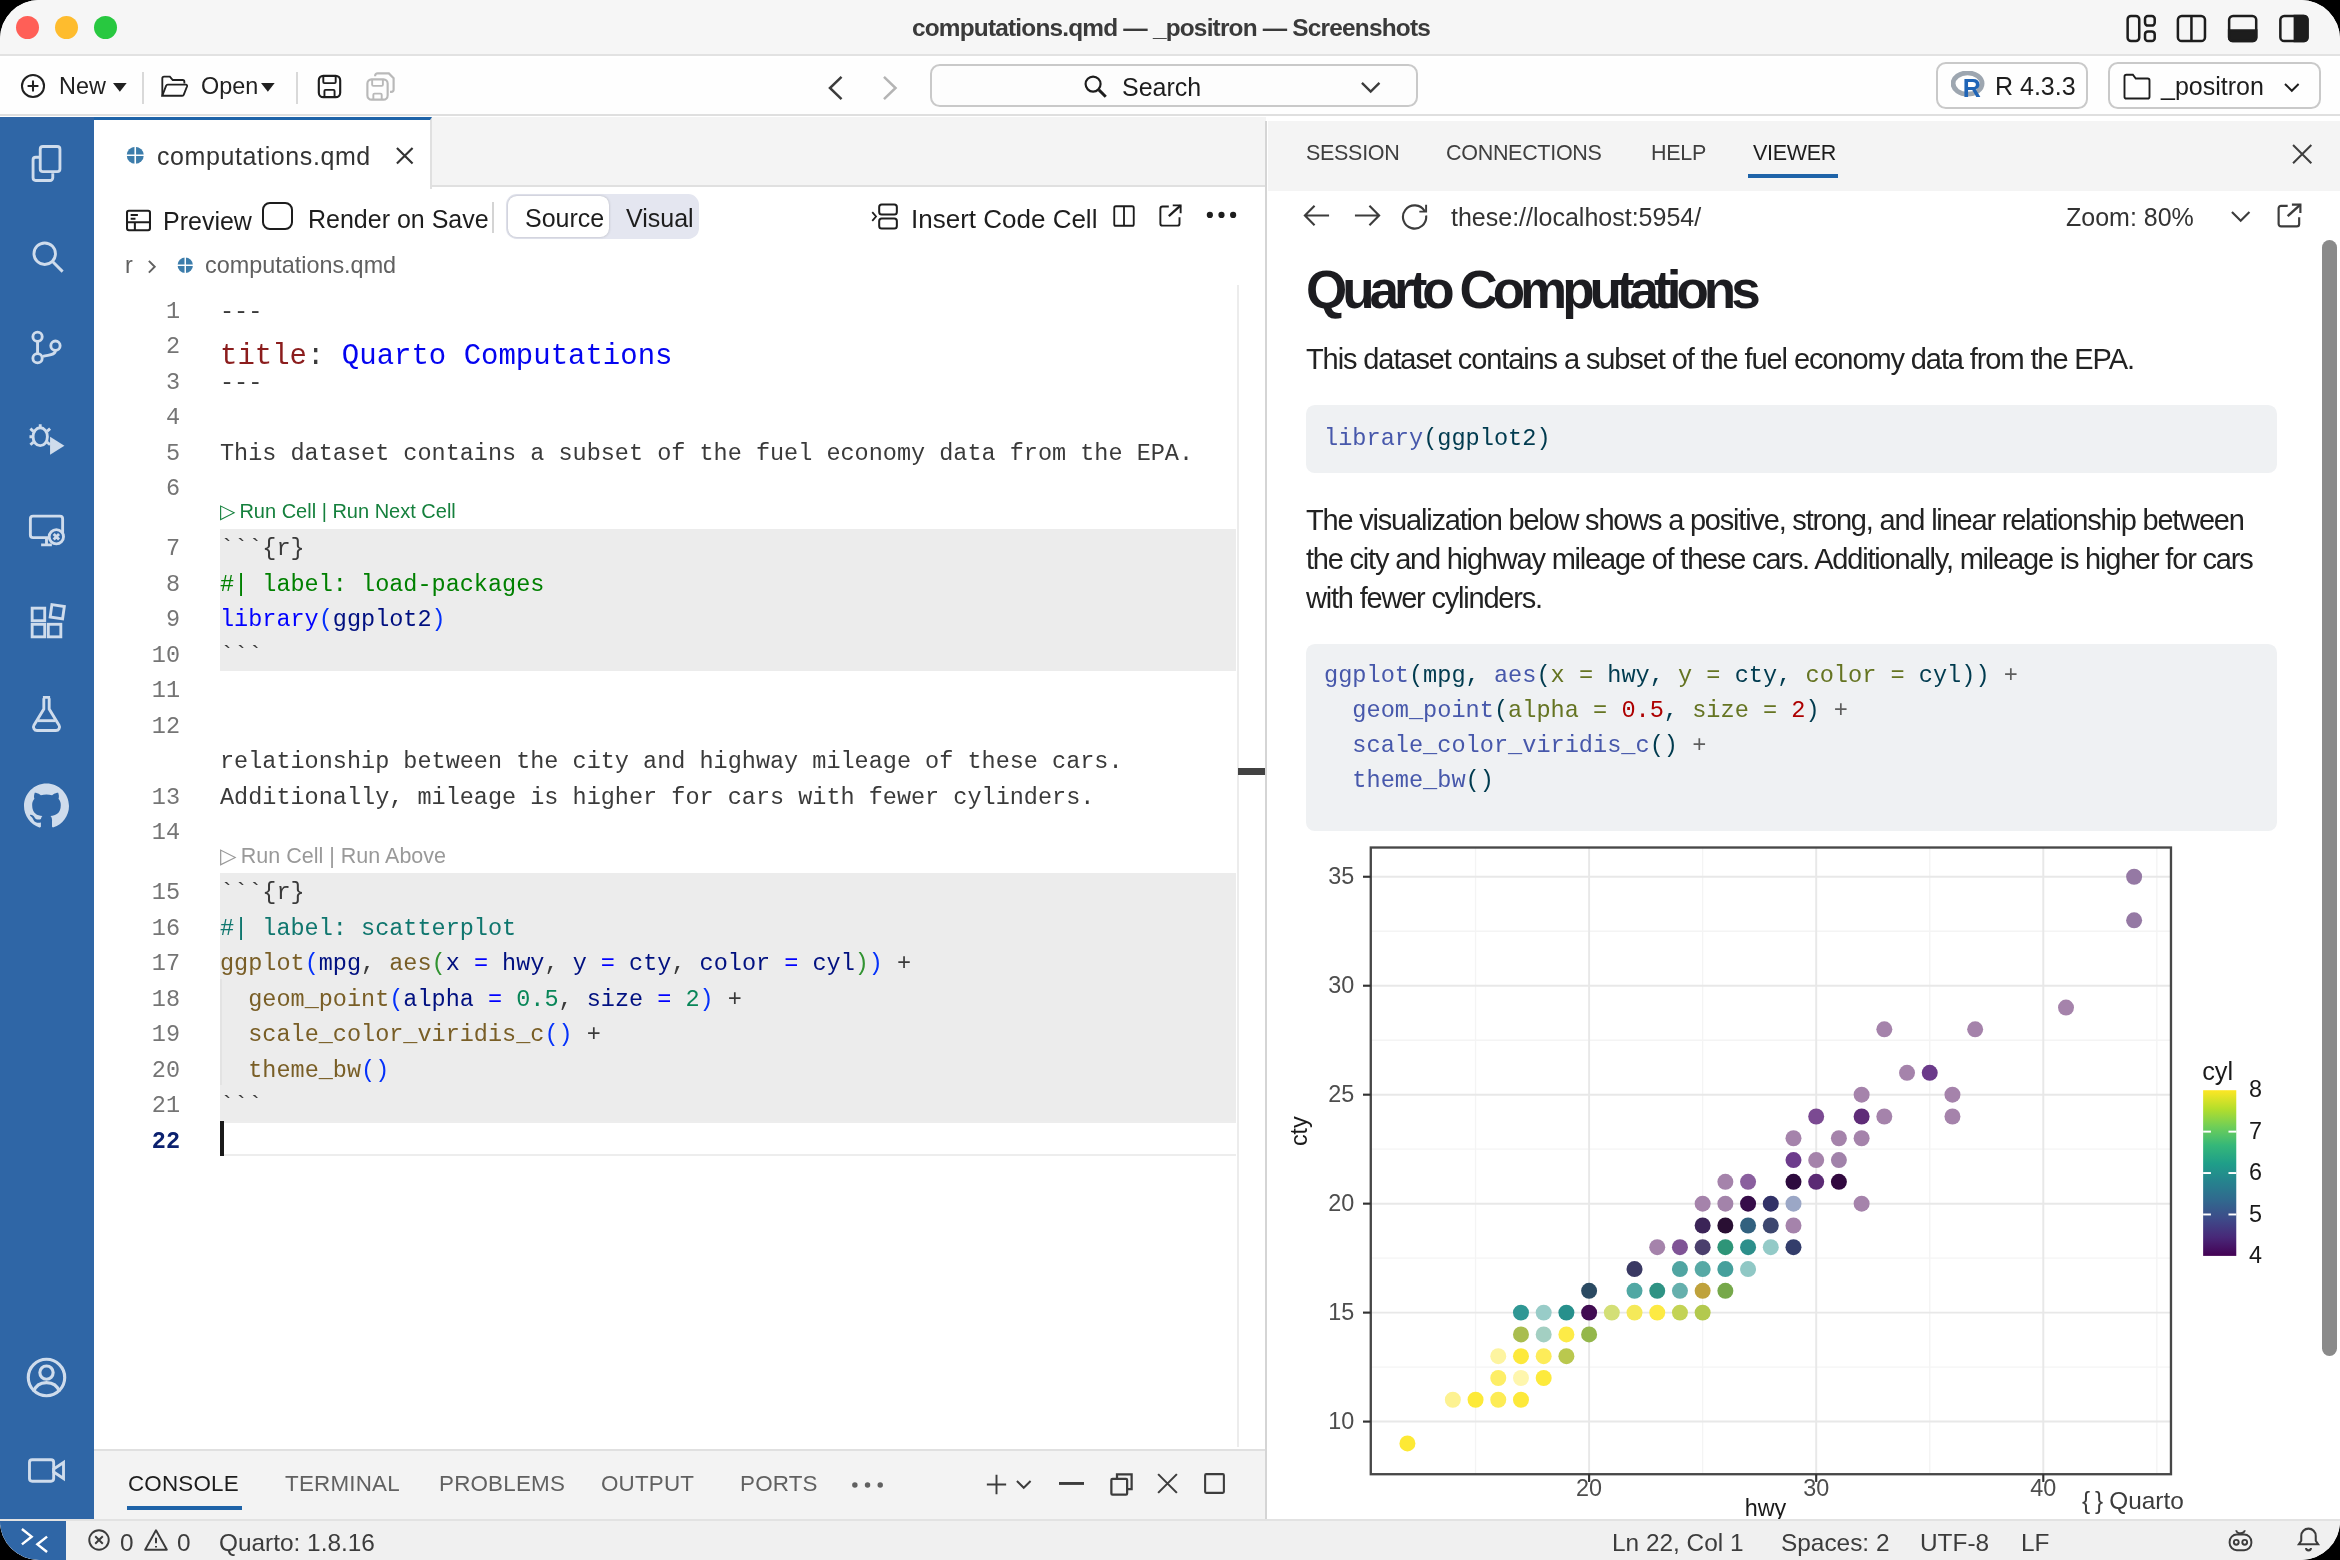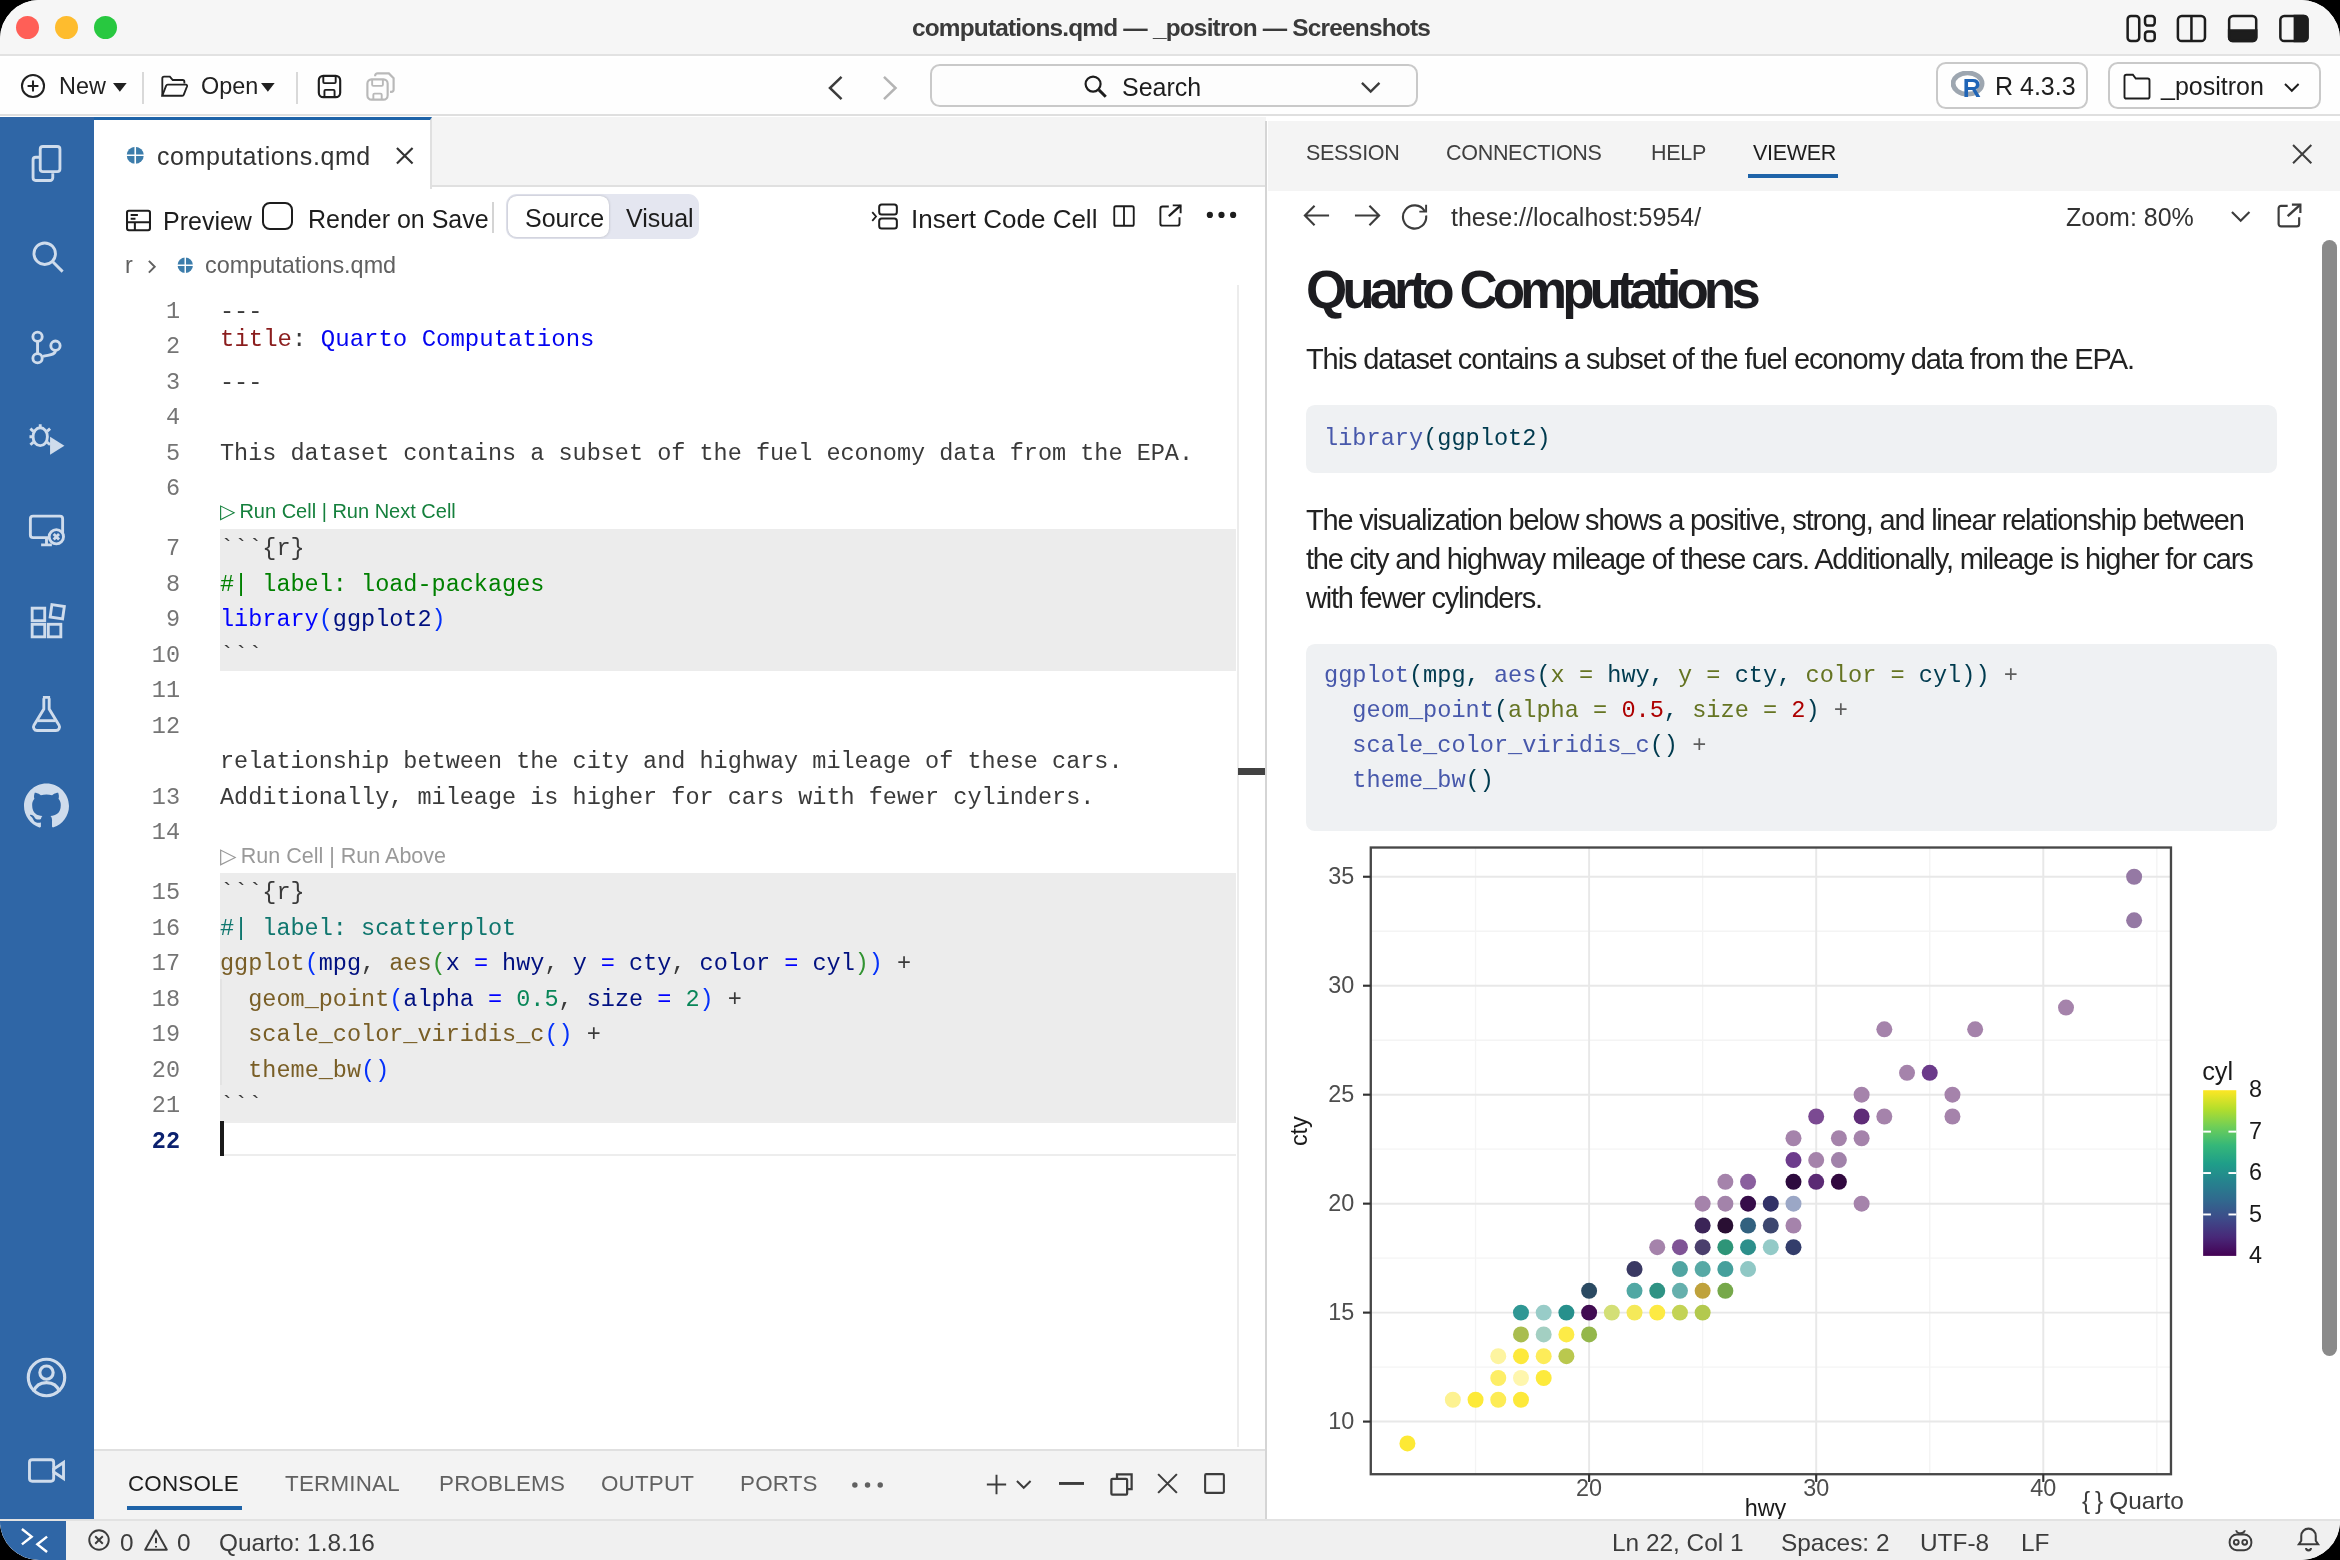--- a/index.html
+++ b/index.html
@@ -214,21 +214,21 @@
 <div class="abs mono" style="left:98px;top:819px;width:82px;text-align:right;font-size:23.5px;color:#757575">14</div>
 <div class="abs mono" style="left:98px;top:879px;width:82px;text-align:right;font-size:23.5px;color:#757575">15</div>
 <div class="abs mono" style="left:98px;top:915px;width:82px;text-align:right;font-size:23.5px;color:#757575">16</div>
 <div class="abs mono" style="left:98px;top:950px;width:82px;text-align:right;font-size:23.5px;color:#757575">17</div>
 <div class="abs mono" style="left:98px;top:986px;width:82px;text-align:right;font-size:23.5px;color:#757575">18</div>
 <div class="abs mono" style="left:98px;top:1021px;width:82px;text-align:right;font-size:23.5px;color:#757575">19</div>
 <div class="abs mono" style="left:98px;top:1057px;width:82px;text-align:right;font-size:23.5px;color:#757575">20</div>
 <div class="abs mono" style="left:98px;top:1092px;width:82px;text-align:right;font-size:23.5px;color:#757575">21</div>
 <div class="abs mono" style="left:98px;top:1128px;width:82px;text-align:right;font-size:23.5px;color:#0b216f;font-weight:bold">22</div>
 <div class="abs mono" style="left:220px;top:298px;font-size:23.5px;white-space:pre"><span style="color:#3a3a3a">---</span></div>
-<div class="abs mono" style="left:220px;top:326px;font-size:24px;white-space:pre"><span style="color:#8b1d1d">title</span><span style="color:#3a3a3a">: </span><span style="color:#0404f0">Quarto Computations</span></div>
+<div class="abs mono" style="left:220px;top:340px;font-size:29px;white-space:pre"><span style="color:#8b1d1d">title</span><span style="color:#3a3a3a">: </span><span style="color:#0404f0">Quarto Computations</span></div>
 <div class="abs mono" style="left:220px;top:369px;font-size:23.5px;white-space:pre"><span style="color:#3a3a3a">---</span></div>
 <div class="abs mono" style="left:220px;top:440px;font-size:23.5px;white-space:pre"><span style="color:#3a3a3a">This dataset contains a subset of the fuel economy data from the EPA.</span></div>
 <div class="abs" style="left:220px;top:499px;font-size:20px;color:#15803d;white-space:pre">▷ Run Cell | Run Next Cell</div>
 <div class="abs mono" style="left:220px;top:535px;font-size:23.5px;white-space:pre"><span style="color:#3a3a3a">```</span><span style="color:#3a3a3a">{r}</span></div>
 <div class="abs mono" style="left:220px;top:571px;font-size:23.5px;white-space:pre"><span style="color:#008000">#| label: load-packages</span></div>
 <div class="abs mono" style="left:220px;top:606px;font-size:23.5px;white-space:pre"><span style="color:#0000ff">library</span><span style="color:#0431fa">(</span><span style="color:#001080">ggplot2</span><span style="color:#0431fa">)</span></div>
 <div class="abs mono" style="left:220px;top:642px;font-size:23.5px;white-space:pre"><span style="color:#3a3a3a">```</span></div>
 <div class="abs mono" style="left:220px;top:748px;font-size:23.5px;white-space:pre"><span style="color:#3a3a3a">relationship between the city and highway mileage of these cars.</span></div>
 <div class="abs mono" style="left:220px;top:784px;font-size:23.5px;white-space:pre"><span style="color:#3a3a3a">Additionally, mileage is higher for cars with fewer cylinders.</span></div>
 <div class="abs" style="left:220px;top:843px;font-size:21.5px;color:#999999;white-space:pre">▷ Run Cell | Run Above</div>

